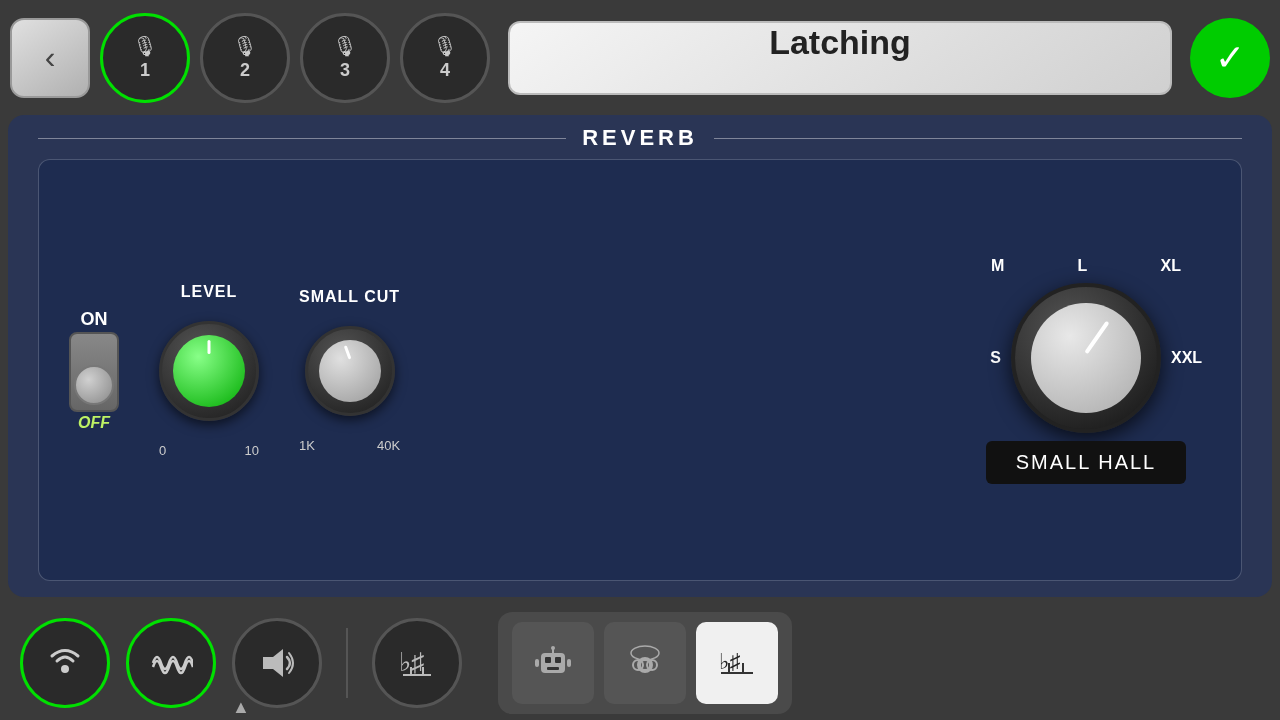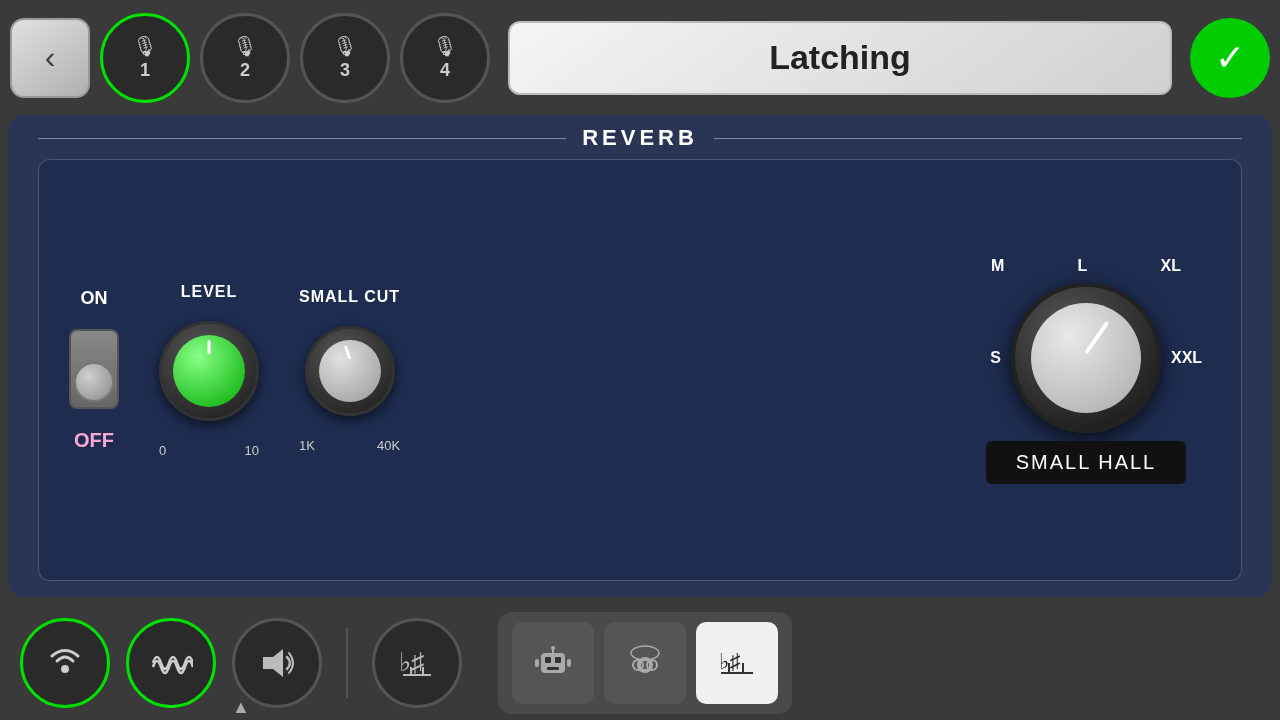--- a/index.html
+++ b/index.html
@@ -62,21 +62,21 @@
       font-size: 18px;
       font-weight: bold;
     }
     .latching-btn {
       flex: 1;
       height: 74px;
       background: linear-gradient(145deg, #f5f5f5, #d0d0d0);
       border: 2px solid #bbb;
       border-radius: 12px;
       display: flex;
-      align-items: center;
+      align-items: flex-start;
       justify-content: center;
       font-size: 34px;
       font-weight: bold;
       color: #222;
       cursor: pointer;
       margin: 0 8px;
     }
     .confirm-btn {
       width: 80px;
       height: 80px;
@@ -129,21 +129,21 @@
       align-items: center;
       gap: 40px;
       height: calc(100% - 40px);
     }
 
     
     .toggle-section {
       display: flex;
       flex-direction: column;
       align-items: center;
-      gap: 20px;
+      gap: 2px;
     }
     .toggle-label-top {
       color: white;
       font-weight: bold;
       font-size: 18px;
     }
     .toggle-switch {
       width: 50px;
       height: 80px;
       background: linear-gradient(to bottom, #888, #666);
@@ -156,23 +156,24 @@
       position: relative;
     }
     .toggle-knob {
       width: 40px;
       height: 40px;
       border-radius: 50%;
       background: radial-gradient(circle at 35% 35%, #d0d0d0, #888);
       border: 2px solid #777;
     }
     .toggle-label-bot {
-      color: #f9a8d4;
-      font-weight: bold;
-      font-size: 20px;
+      color: #bef264;
+      font-weight: bold;
+      font-size: 16px;
+      font-style: italic;
     }
 
     
     .knob-section {
       display: flex;
       flex-direction: column;
       align-items: center;
       gap: 20px;
     }
     .knob-label {

